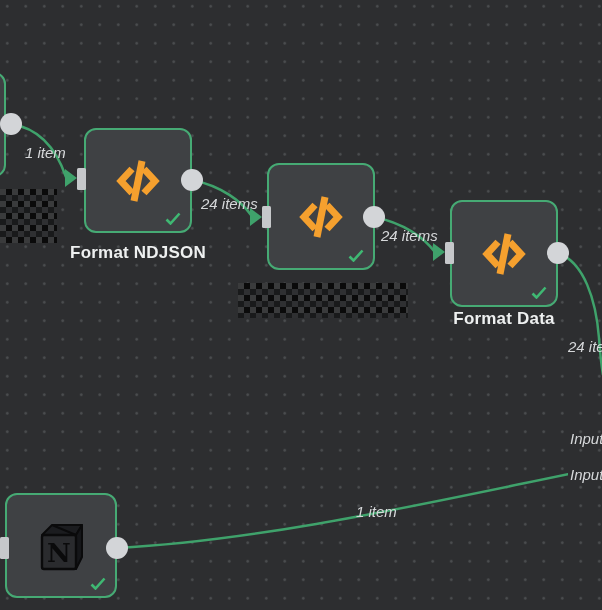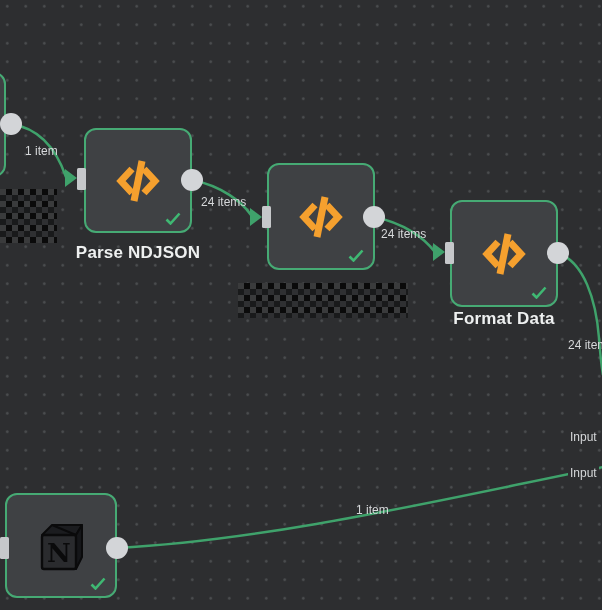--- a/index.html
+++ b/index.html
@@ -47,22 +47,23 @@
     border-left:12px solid #3fa26b;
   }
   .node-label{
     position:absolute;z-index:4;
     transform:translateX(-50%);
     color:#eef0f0;font-size:17px;font-weight:bold;
     white-space:nowrap;letter-spacing:.2px;
   }
   .edge-label{
     position:absolute;z-index:4;
-    color:#d6d8da;font-size:12px;
+    color:#d6d8da;font-size:15px;
     white-space:nowrap;
+    font-style:italic;
   }
   .edge-label.masked{background:#2d2e30;padding:1px 2px;}
   .redact{
     position:absolute;z-index:5;
     background-color:#141414;
     background-image:
       repeating-conic-gradient(#0a0a0a 0% 25%, #2f3032 25% 50%, #191a1b 50% 75%, #3a3b3c 75% 100%),
       repeating-conic-gradient(#000000 0% 25%, rgba(70,75,85,.55) 25% 50%, #1f2023 50% 75%, rgba(40,42,46,.6) 75% 100%);
     background-size:12px 12px, 17px 17px;
   }
@@ -89,21 +90,21 @@
     <svg class="node-icon" width="48" height="44" viewBox="0 0 48 44">
       <path d="M18 10 L7 22 L18 34" stroke="#f5a02e" stroke-width="7" fill="none" stroke-linejoin="miter"></path>
       <path d="M30 10 L41 22 L30 34" stroke="#f5a02e" stroke-width="7" fill="none" stroke-linejoin="miter"></path>
       <path d="M28 2 L20 42" stroke="#f5a02e" stroke-width="7" fill="none"></path>
     </svg>
     <svg class="check" width="16" height="13" viewBox="0 0 16 13">
       <path d="M1.5 7.5 L5.5 11.5 L14.5 1.5" stroke="#3fb873" stroke-width="2.6" fill="none"></path>
     </svg>
   </div>
   <div class="connector-circle" style="left:181px;top:169px;"></div>
-  <div class="node-label" style="left:138px;top:243px;">Parse NDJSON</div>
+  <div class="node-label" style="left:138px;top:243px;">Format NDJSON</div>
 
   <div class="arrowhead" style="left:250px;top:208px;"></div>
   <div class="connector-square" style="left:262px;top:206px;"></div>
   <div class="node" style="left:267px;top:163px;width:108px;height:107px;">
     <svg class="node-icon" width="48" height="44" viewBox="0 0 48 44">
       <path d="M18 10 L7 22 L18 34" stroke="#f5a02e" stroke-width="7" fill="none" stroke-linejoin="miter"></path>
       <path d="M30 10 L41 22 L30 34" stroke="#f5a02e" stroke-width="7" fill="none" stroke-linejoin="miter"></path>
       <path d="M28 2 L20 42" stroke="#f5a02e" stroke-width="7" fill="none"></path>
     </svg>
     <svg class="check" width="16" height="13" viewBox="0 0 16 13">

